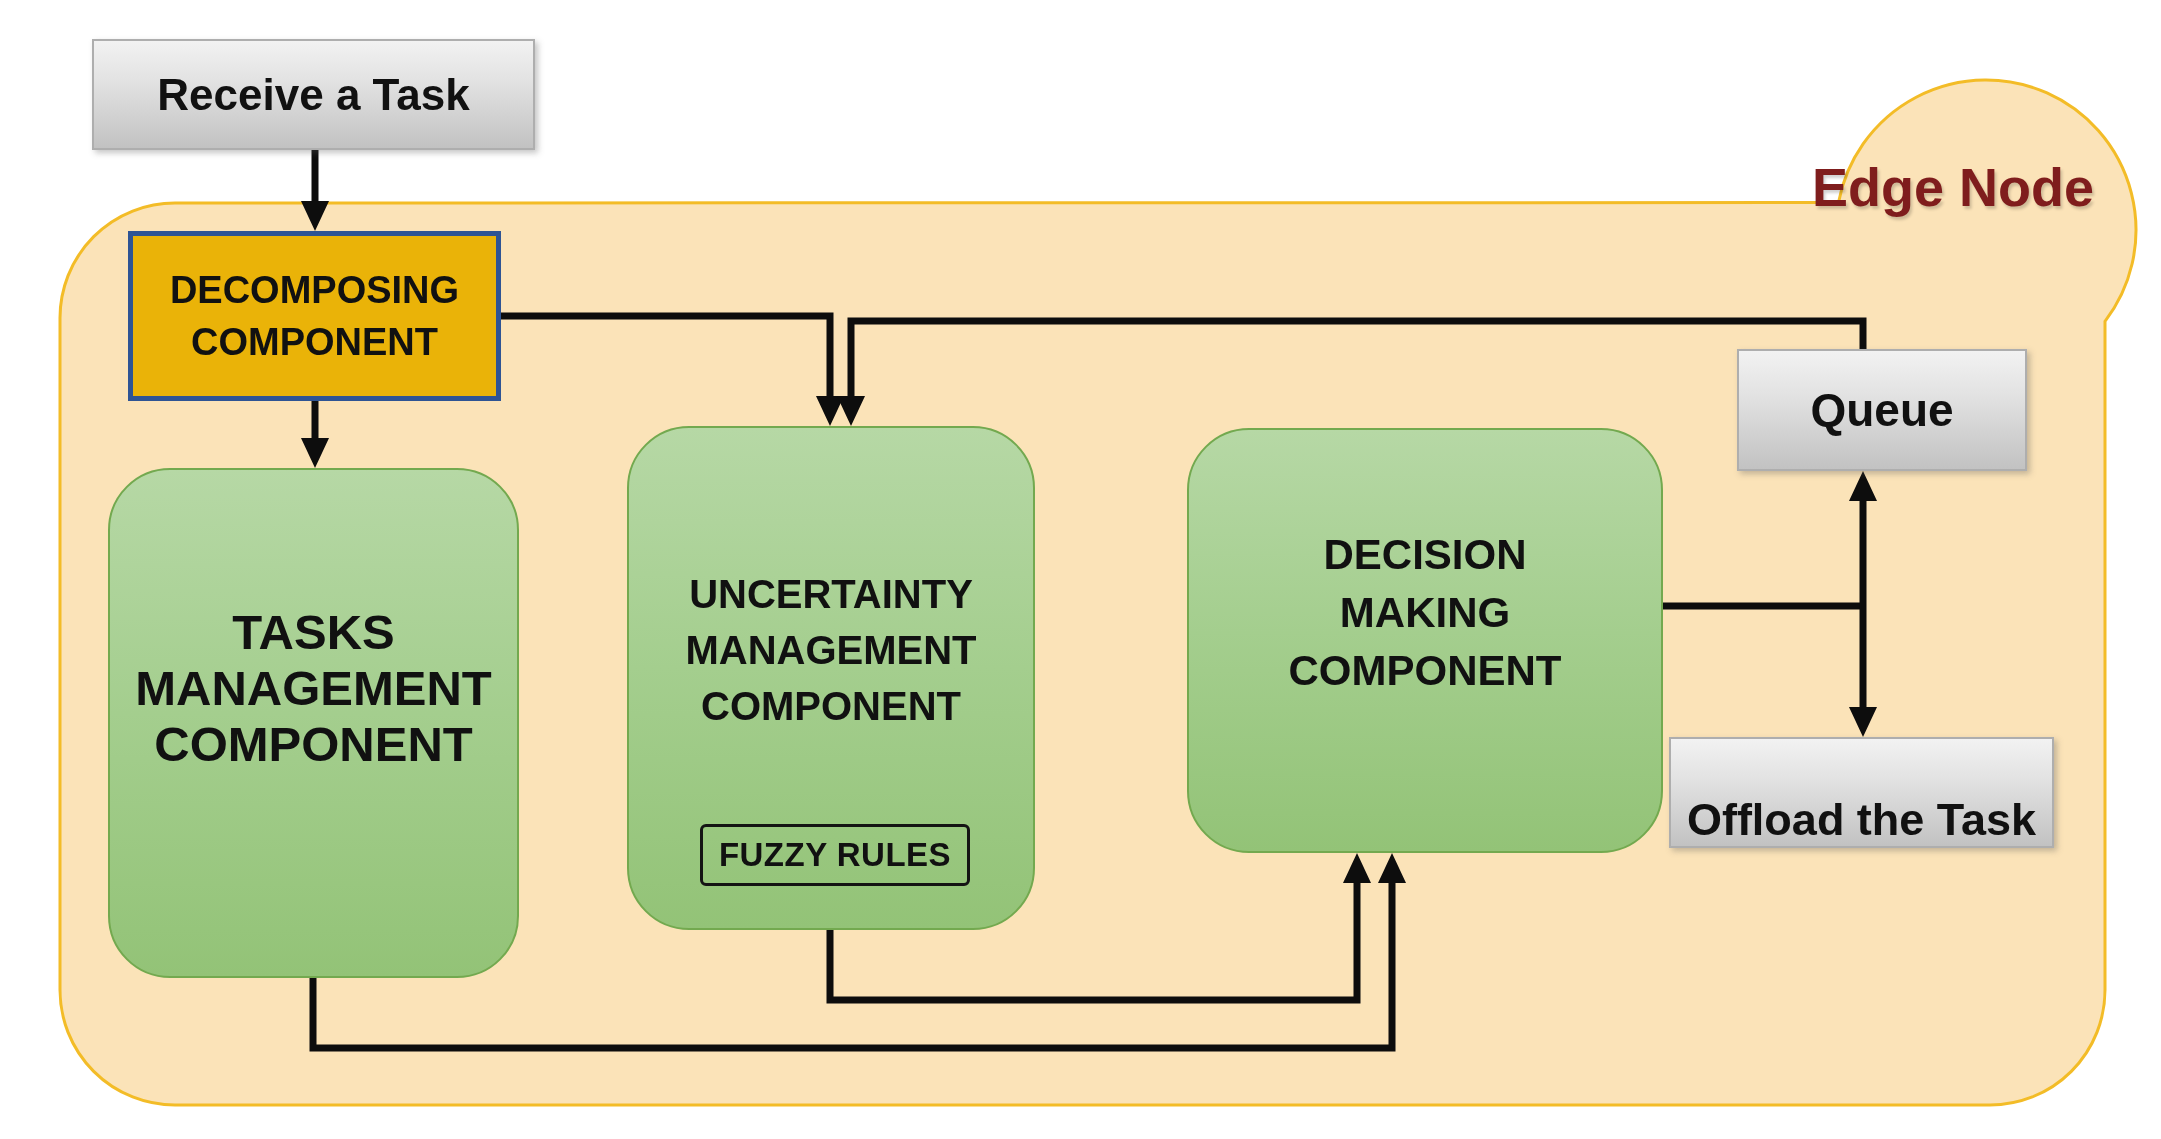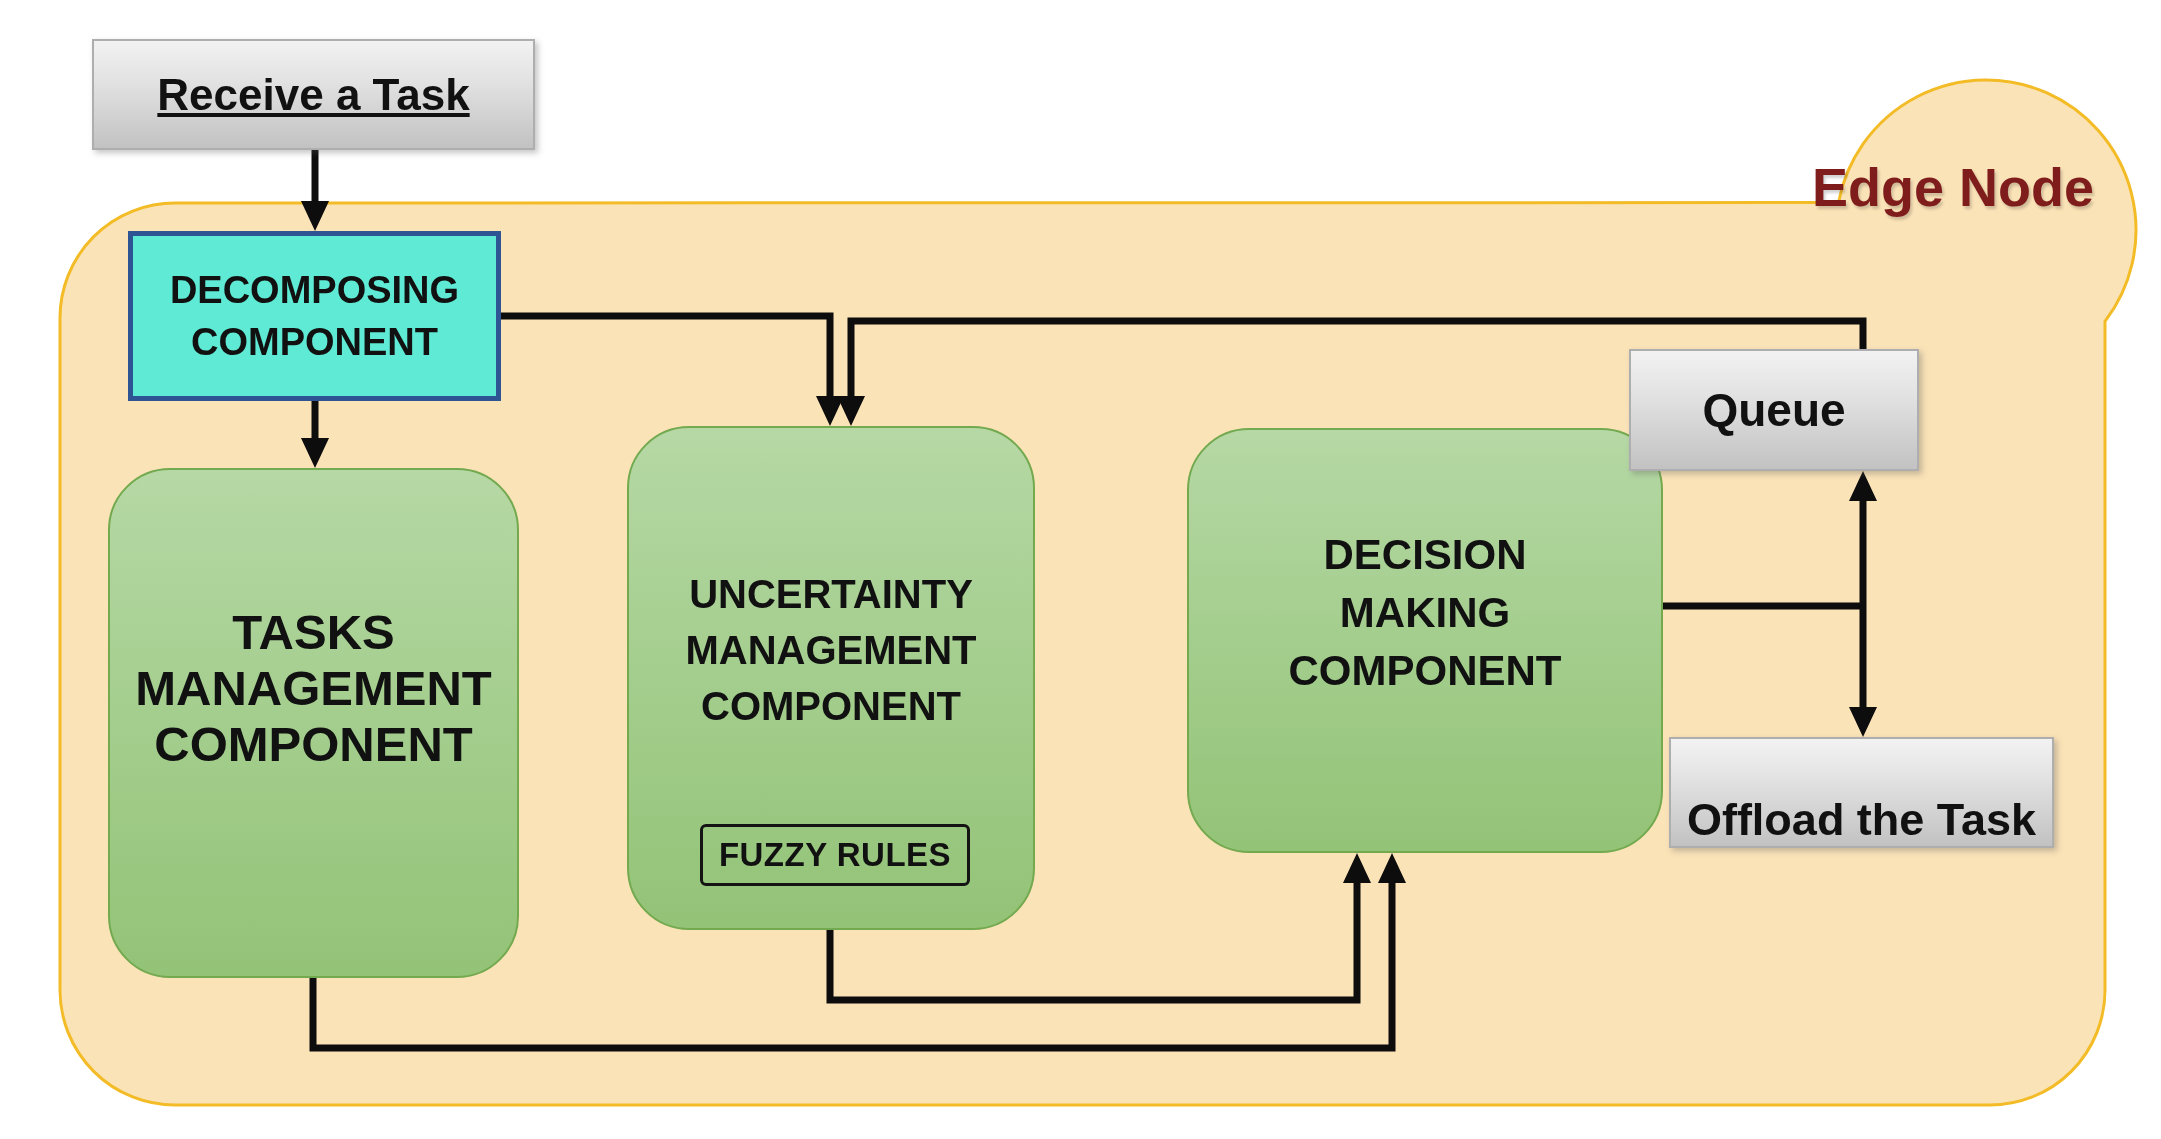--- a/index.html
+++ b/index.html
@@ -27,38 +27,38 @@
     background:linear-gradient(180deg,#f2f2f2 0%,#e2e2e2 38%,#c2c2c2 100%);
     border:2px solid #aeaeae;
     box-shadow:3px 3px 6px rgba(90,90,90,0.35);
   }
   .green{
     background:linear-gradient(180deg,#b6d8a5 0%,#a4ce8e 48%,#93c377 100%);
     border:2px solid #73a94f;
     border-radius:62px;
   }
   .blue{
-    background:#5eead4;
+    background:#eab308;
     border:5px solid #2e5494;
     align-items:center;
   }
 
-  #receive-task{left:92px;top:39px;width:443px;height:111px;font-size:44px;text-decoration:underline;}
+  #receive-task{left:92px;top:39px;width:443px;height:111px;font-size:44px;}
   #decomposing{left:128px;top:231px;width:373px;height:170px;font-size:38px;line-height:52px;}
   #tasks{left:108px;top:468px;width:411px;height:510px;font-size:49px;line-height:56px;padding-bottom:70px;}
   #uncertainty{left:627px;top:426px;width:408px;height:504px;justify-content:flex-start;font-size:40px;line-height:56px;}
   #uncertainty .title-block{position:absolute;left:0;top:138px;width:100%;}
   #fuzzy-rules{
     position:absolute;left:71px;top:396px;width:264px;height:56px;
     border:3px solid #141414;border-radius:6px;
     display:flex;align-items:center;justify-content:center;
     font-size:33px;font-weight:bold;letter-spacing:0.5px;
   }
   #decision{left:1187px;top:428px;width:476px;height:425px;font-size:42px;line-height:58px;padding-bottom:56px;}
-  #queue{left:1629px;top:349px;width:290px;height:122px;font-size:46px;}
+  #queue{left:1737px;top:349px;width:290px;height:122px;font-size:46px;}
   #offload{left:1669px;top:737px;width:385px;height:111px;font-size:45px;justify-content:flex-end;}
 
   #edge-node-label{
     position:absolute;left:1803px;top:156px;width:300px;
     text-align:center;font-size:54px;font-weight:bold;color:#7f1d1d;
     text-shadow:2px 3px 3px rgba(0,0,0,0.18);
   }
 
   .conn{stroke:#0d0d0d;stroke-width:7;fill:none;}
   .head{fill:#0d0d0d;stroke:none;}

